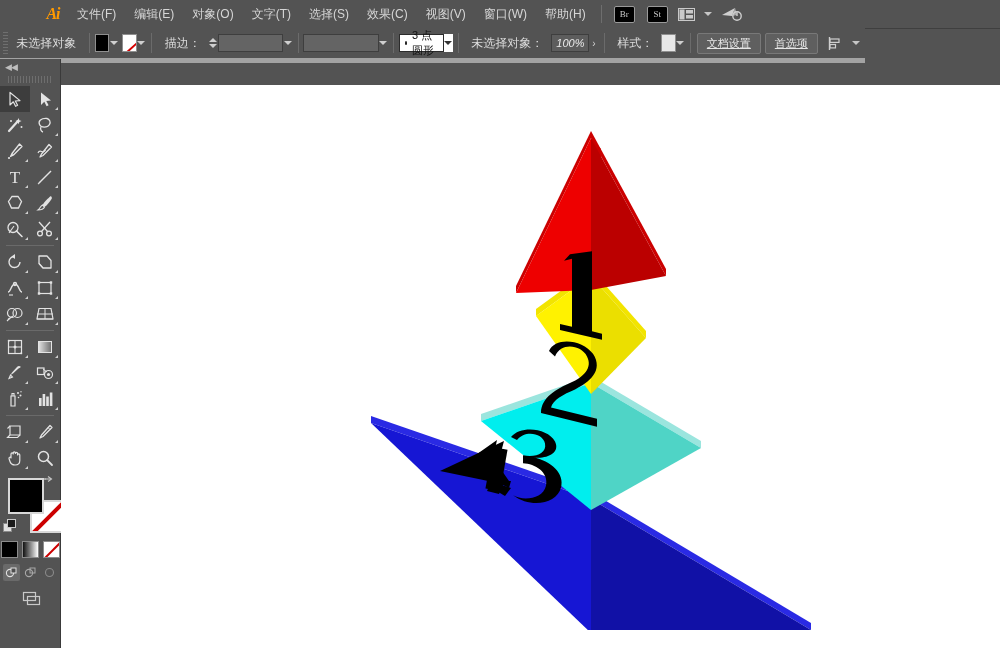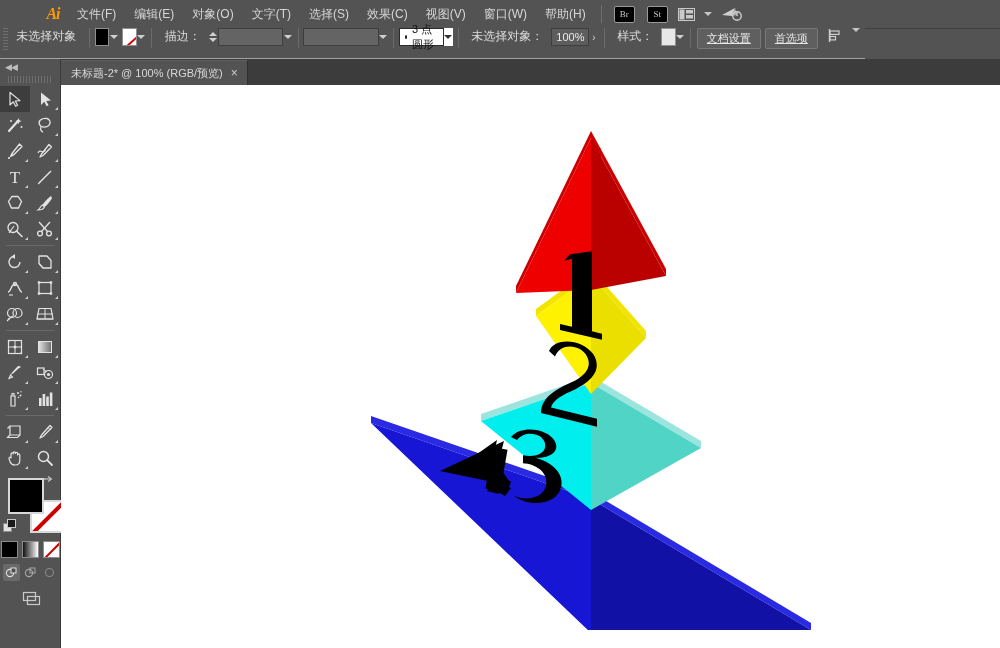--- a/index.html
+++ b/index.html
@@ -35,21 +35,21 @@
   }
   .mb-ico{margin:0 4px;display:flex;align-items:center;}
   .caret{
     width:0;height:0;border-left:4px solid transparent;border-right:4px solid transparent;
     border-top:4px solid #c6c6c6;margin:0 5px;
   }
 
   
   .controlbar{
     position:absolute;left:0;top:28px;width:865px;height:30px;
-    background:#535353;display:flex;align-items:flex-start;
+    background:#535353;display:flex;align-items:center;
     border-bottom:5px solid #a3a3a3;
   }
   .cb-grip{width:8px;height:22px;margin-left:3px;
      background:repeating-linear-gradient(to bottom,#6f6f6f 0 1px,transparent 1px 3px);}
   .cb-label{font-size:12px;color:#dcdcdc;padding:0 8px;white-space:nowrap;}
   .cb-sep{width:1px;height:20px;background:#6b6b6b;margin:0 5px;}
   .swatch{
     width:21px;height:18px;border:1px solid #8f8f8f;box-sizing:border-box;background:#000;
   }
   .swatch.none{
@@ -84,21 +84,21 @@
   .whitefield{
     height:18px;background:#fff;border:1px solid #2b2b2b;box-sizing:border-box;
     display:flex;align-items:center;padding:4px 5px;font-size:11px;color:#111;gap:5px;
   }
   .whitefield .dot{width:4px;height:4px;border-radius:50%;background:#222;}
   .ddk{width:13px;height:18px;display:flex;align-items:center;justify-content:center;background:#fff;}
   .ddk::after{content:"";width:0;height:0;border-left:4px solid transparent;
     border-right:4px solid transparent;border-top:4px solid #333;}
   .opfield{
     width:52px;height:18px;background:#5d5d5d;border:1px solid #3e3e3e;box-sizing:border-box;
-    display:flex;align-items:center;padding:0 4px;font-size:11px;color:#eaeaea;
+    display:flex;align-items:center;padding:0 4px;font-size:11px;color:#eaeaea;font-style:italic;
   }
   .arrowbtn{
     width:14px;height:18px;display:flex;align-items:center;justify-content:center;
     color:#d0d0d0;font-size:10px;
   }
   .btn{
     height:19px;padding:0 9px;border:1px solid #787878;border-radius:2px;
     background:#5f5f5f;color:#e6e6e6;font-size:11px;display:flex;align-items:center;
     white-space:nowrap;cursor:default;text-decoration:underline;
   }
@@ -258,26 +258,20 @@
     <div class="mb-ico">
       <svg width="16" height="15" viewBox="0 0 16 15">
         <line x1="2.5" y1="1" x2="2.5" y2="14" stroke="#cfcfcf" stroke-width="1.4"></line>
         <rect x="3" y="3" width="9" height="3.4" fill="none" stroke="#cfcfcf" stroke-width="1.2"></rect>
         <rect x="3" y="8.5" width="5.5" height="3.4" fill="none" stroke="#cfcfcf" stroke-width="1.2"></rect>
       </svg>
     </div>
     <div class="caret"></div>
   </div>
 
-  <div class="tabbar">
-    <div class="doctab">
-      <span>未标题-2* @ 100% (RGB/预览)</span>
-      <span class="tabclose">×</span>
-    </div>
-  </div>
 
   <div class="toolbar">
     <div class="tb-head">
         <span class="arrows">◀◀</span>
       </div>
     <div class="tb-grip"></div>
 
     <div class="tgrid">
 
       <div class="tool active">

